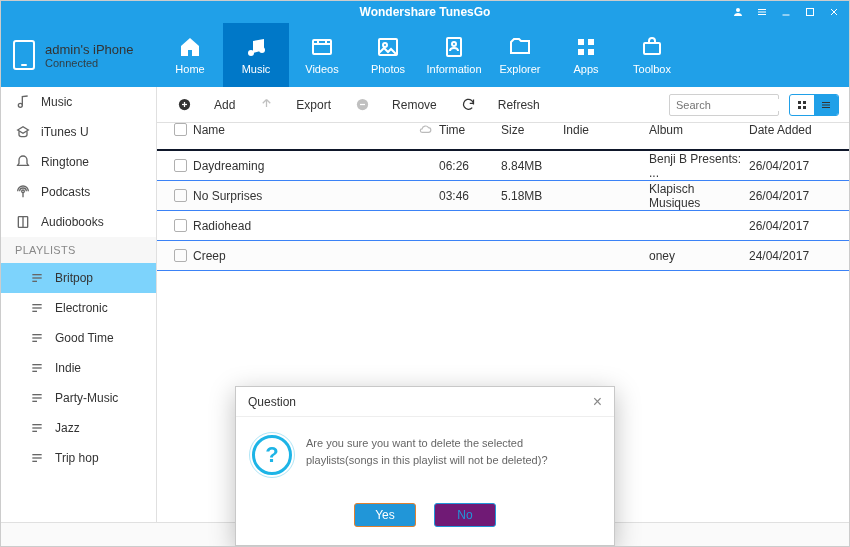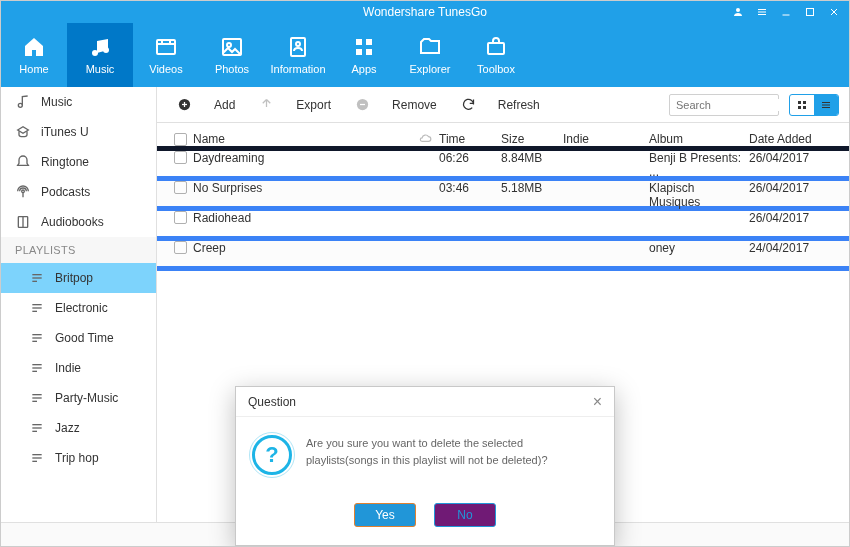--- a/index.html
+++ b/index.html
@@ -1,18 +1,18 @@
 <!DOCTYPE html>
 <html><head>
 <meta charset="utf-8">
 <style>
 *{box-sizing:border-box;margin:0;padding:0;font-family:"Segoe UI",Arial,sans-serif;font-size:12px;color:#333}
 body{background:#fff;width:850px;height:547px;overflow:hidden;position:relative;border:1px solid #ccc}
 .titlebar{height:22px;background:#20a0e8;display:flex;align-items:center;justify-content:center;position:relative}
-.titlebar-text{color:#fff;font-size:12px;font-weight:400}
+.titlebar-text{color:#fff;font-size:12px;font-weight:700}
 .titlebar-controls{position:absolute;right:4px;display:flex;gap:2px}
 .titlebar-btn{width:22px;height:18px;display:flex;align-items:center;justify-content:center;color:#fff;cursor:pointer}
 .titlebar-btn svg{width:12px;height:12px}
 .header{height:64px;background:#20a0e8;display:flex}
 .device-panel{width:156px;display:flex;align-items:center;padding:0 12px;gap:10px}
 .device-icon{width:22px;height:30px;border:2px solid #fff;border-radius:3px;position:relative}
 .device-icon::after{content:"";position:absolute;bottom:2px;left:50%;transform:translateX(-50%);width:6px;height:2px;background:#fff;border-radius:1px}
 .device-text{color:#fff}
 .device-name{font-size:13px;font-weight:500}
 .device-status{font-size:11px;opacity:.9}
@@ -32,31 +32,31 @@
 .toolbar{height:36px;border-bottom:1px solid #e0e0e0;display:flex;align-items:center;padding:0 10px;gap:4px}
 .tool-btn{display:flex;align-items:center;gap:22px;padding:4px 10px;cursor:pointer;color:#444;border-radius:2px}
 .tool-btn.disabled{color:#c0c0c0;cursor:default}
 .tool-btn svg{width:15px;height:15px}
 .spacer{flex:1}
 .search{width:110px;height:22px;border:1px solid #d0d0d0;border-radius:2px;display:flex;align-items:center;padding:0 6px}
 .search input{border:none;outline:none;flex:1;font-size:11px;color:#888}
 .view-toggle{display:flex;border:1px solid #20a0e8;border-radius:3px;overflow:hidden;margin-left:6px}
 .view-btn{width:24px;height:20px;display:flex;align-items:center;justify-content:center;cursor:pointer;color:#20a0e8}
 .view-btn.active{background:#20a0e8;color:#fff}
-.table-head{height:28px;border-bottom:5px solid #0f172a;display:flex;align-items:flex-end;padding:0 10px;font-size:11px;color:#666}
+.table-head{height:28px;border-bottom:2px solid #0f172a;display:flex;align-items:flex-start;padding:0 10px;font-size:11px;color:#666}
 .col-check{width:26px;display:flex;align-items:center;justify-content:center}
 .col-name{flex:1;min-width:140px}
 .col-cloud{width:28px;display:flex;justify-content:center}
 .col-time{width:62px}
 .col-size{width:62px}
 .col-artist{width:86px}
 .col-album{width:100px}
 .col-date{width:90px}
 .rows{flex:1;overflow-y:auto}
-.row{height:30px;border-bottom:5px solid #3b82f6;display:flex;align-items:flex-start;padding:0 10px;font-size:12px;color:#555}
+.row{height:30px;border-bottom:1px solid #3b82f6;display:flex;align-items:center;padding:0 10px;font-size:12px;color:#555}
 .row:nth-child(even){background:#fcfcfc}
 .statusbar{height:24px;border-top:1px solid #e0e0e0;display:flex;align-items:center;justify-content:center;font-size:11px;color:#777;background:#fafafa}
 .modal-overlay{position:absolute;inset:0;display:flex;align-items:flex-end;justify-content:center;pointer-events:none}
 .modal{width:380px;background:#fff;border:1px solid #c8c8c8;box-shadow:0 6px 24px rgba(0,0,0,.25);pointer-events:auto}
 .modal-title{height:30px;padding:0 12px;display:flex;align-items:center;justify-content:space-between;font-size:12px;color:#555;border-bottom:1px solid #eee}
 .modal-close{cursor:pointer;color:#888;font-size:16px;line-height:1}
 .modal-body{padding:18px 16px;display:flex;gap:14px;align-items:flex-start}
 .q-icon{width:40px;height:40px;border:3px solid #1db4e6;border-radius:50%;display:flex;align-items:center;justify-content:center;flex-shrink:0;position:relative}
 .q-icon::before{content:"";position:absolute;inset:-6px;border:1px solid #1db4e6;border-radius:50%;opacity:.35}
 .q-icon span{color:#1db4e6;font-size:22px;font-weight:bold}
@@ -99,20 +99,27 @@
     <div class="titlebar-btn">
         <svg viewBox="0 0 24 24" stroke="#fff" stroke-width="2">
           <line x1="6" y1="6" x2="18" y2="18"></line>
           <line x1="18" y1="6" x2="6" y2="18"></line>
         </svg>
       </div>
   </div>
 </div>
 
 <div class="header">
+  <div class="device-panel">
+    <div class="device-icon"></div>
+    <div class="device-text">
+      <div class="device-name">admin's iPhone</div>
+      <div class="device-status">Connected</div>
+    </div>
+  </div>
   <div class="nav">
     <div class="nav-item">
         <svg viewBox="0 0 24 24" fill="#fff">
           <path d="M3 11l9-8 9 8v10H14v-6h-4v6H3z"></path>
         </svg>
         <span class="nav-label">Home</span>
       </div>
     <div class="nav-item active">
         <svg viewBox="0 0 24 24" fill="#fff">
           <path d="M9 18V6l11-2v11"></path>
@@ -140,33 +147,33 @@
       </div>
     <div class="nav-item">
         <svg viewBox="0 0 24 24" fill="none" stroke="#fff" stroke-width="2">
           <rect x="5" y="3" width="14" height="18" rx="1"></rect>
           <circle cx="12" cy="9" r="2"></circle>
           <path d="M8 16c0-2 2-3 4-3s4 1 4 3"></path>
         </svg>
         <span class="nav-label">Information</span>
       </div>
     <div class="nav-item">
+        <svg viewBox="0 0 24 24" fill="none" stroke="#fff" stroke-width="2">
+          <path d="M3 7l3-3h5l2 2h8v12H3z"></path>
+        </svg>
+        <span class="nav-label">Explorer</span>
+      </div>
+    <div class="nav-item">
         <svg viewBox="0 0 24 24" fill="#fff">
           <rect x="4" y="4" width="6" height="6"></rect>
           <rect x="14" y="4" width="6" height="6"></rect>
           <rect x="4" y="14" width="6" height="6"></rect>
           <rect x="14" y="14" width="6" height="6"></rect>
         </svg>
         <span class="nav-label">Apps</span>
-      </div>
-    <div class="nav-item">
-        <svg viewBox="0 0 24 24" fill="none" stroke="#fff" stroke-width="2">
-          <path d="M3 7l3-3h5l2 2h8v12H3z"></path>
-        </svg>
-        <span class="nav-label">Explorer</span>
       </div>
     <div class="nav-item">
         <svg viewBox="0 0 24 24" fill="none" stroke="#fff" stroke-width="2">
           <rect x="4" y="8" width="16" height="11" rx="1"></rect>
           <path d="M9 8V6a3 3 0 016 0v2"></path>
         </svg>
         <span class="nav-label">Toolbox</span>
       </div>
   </div>
 </div>

